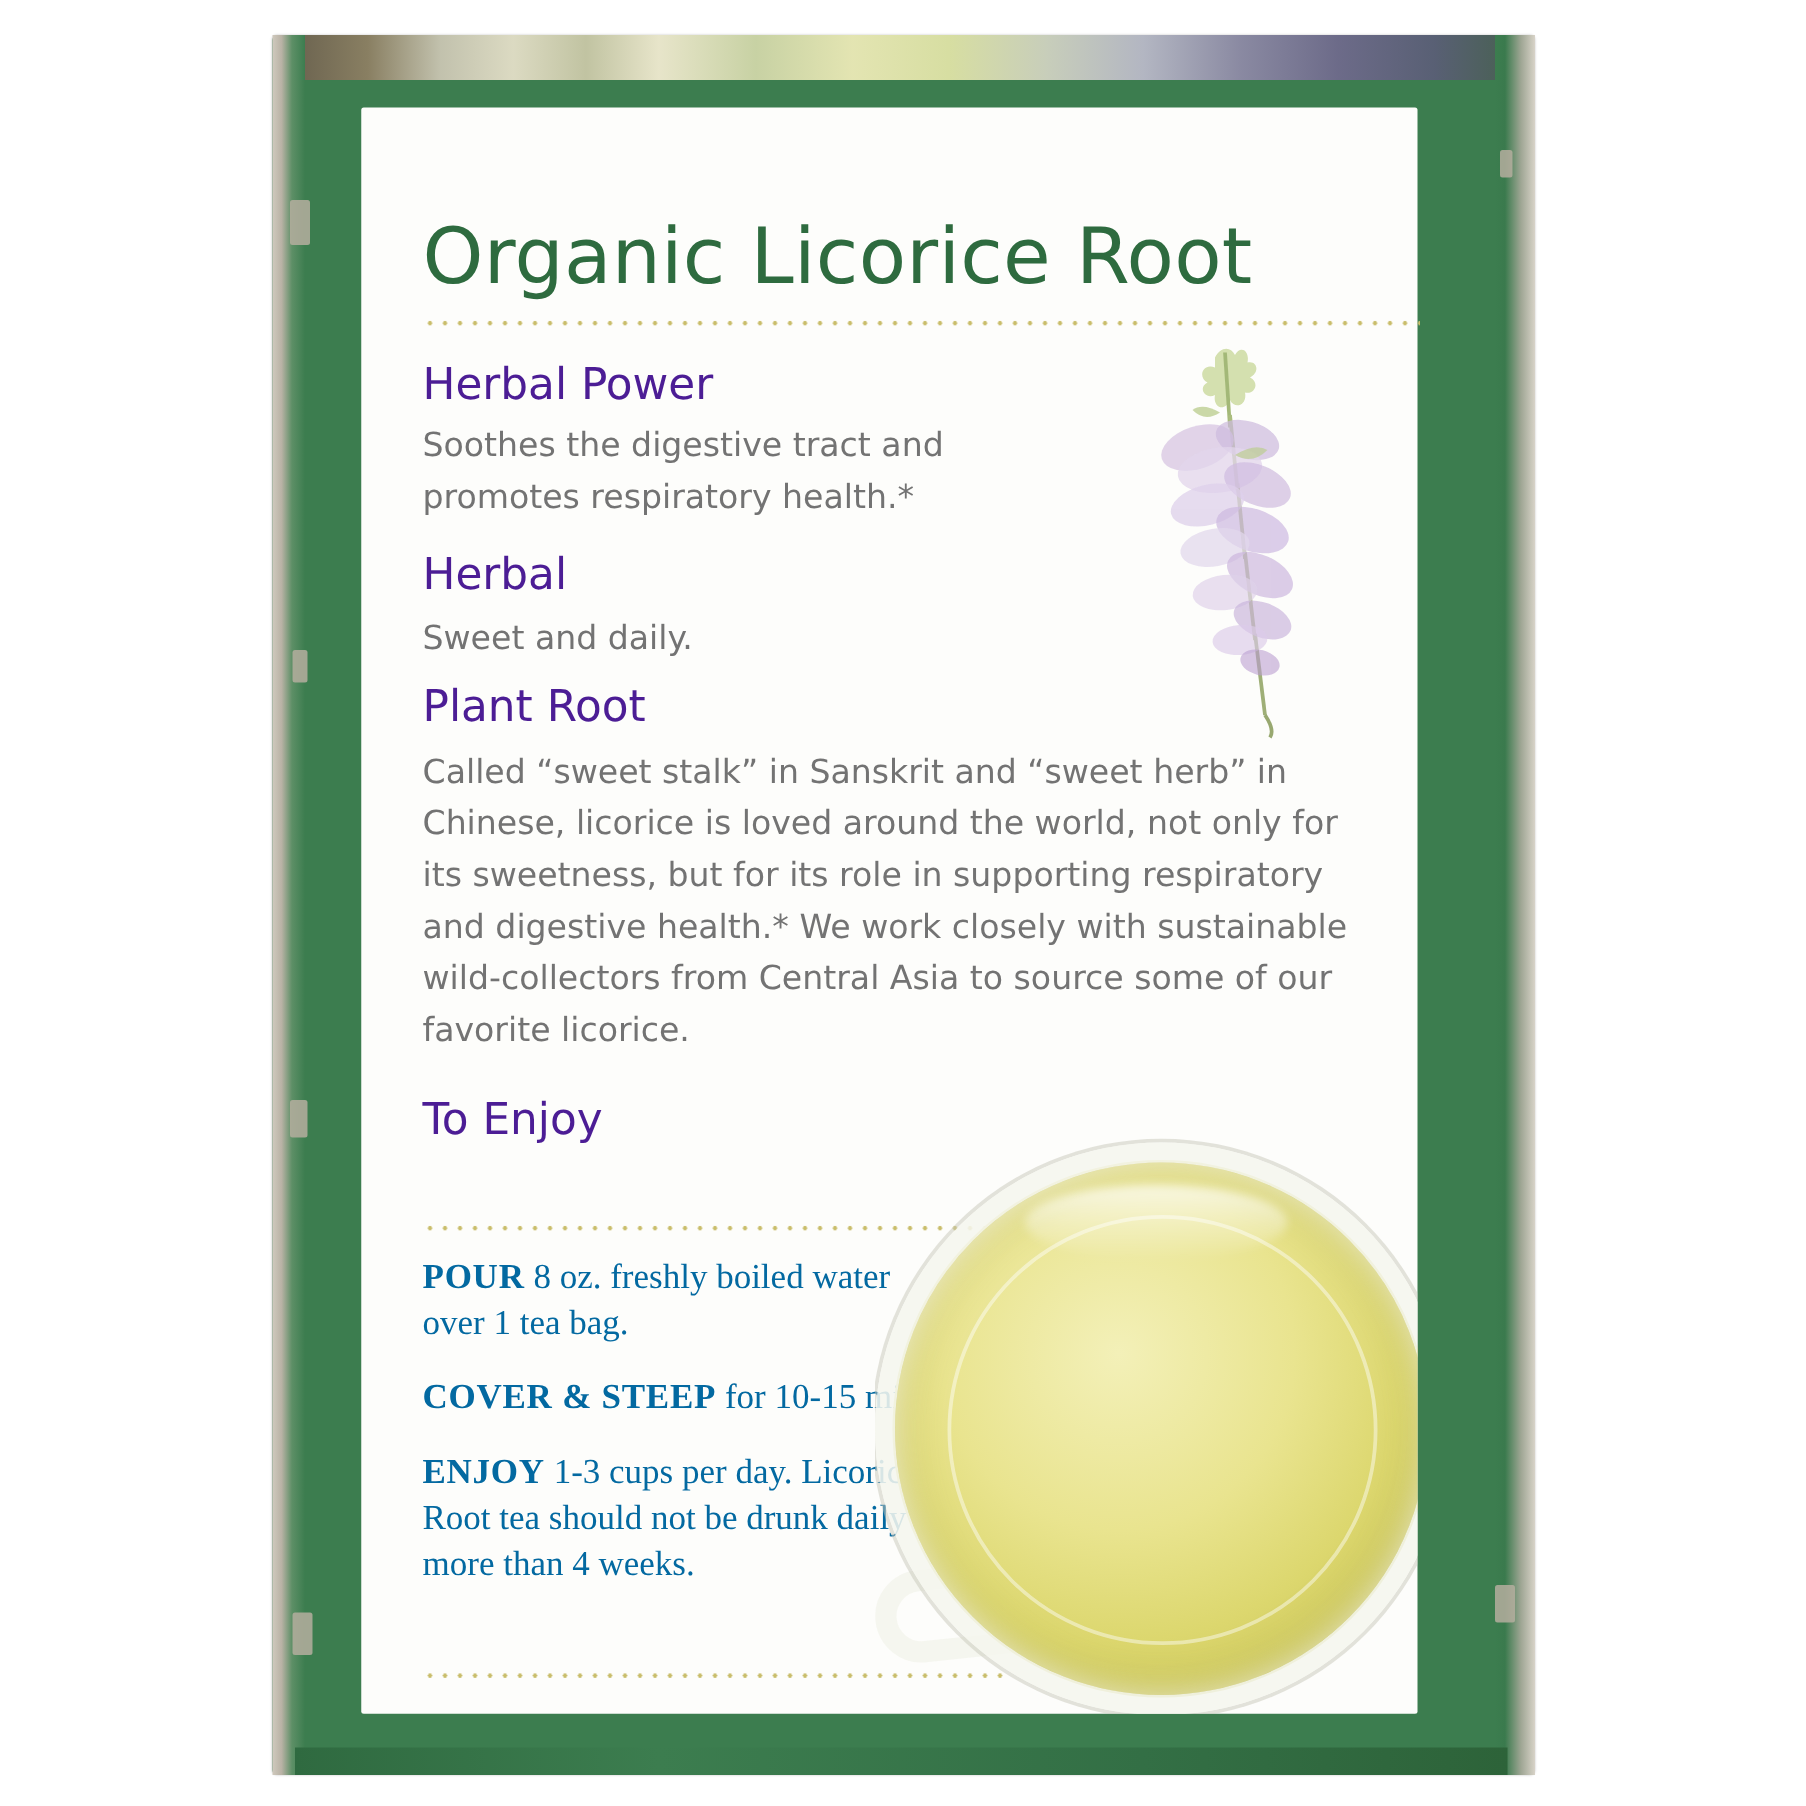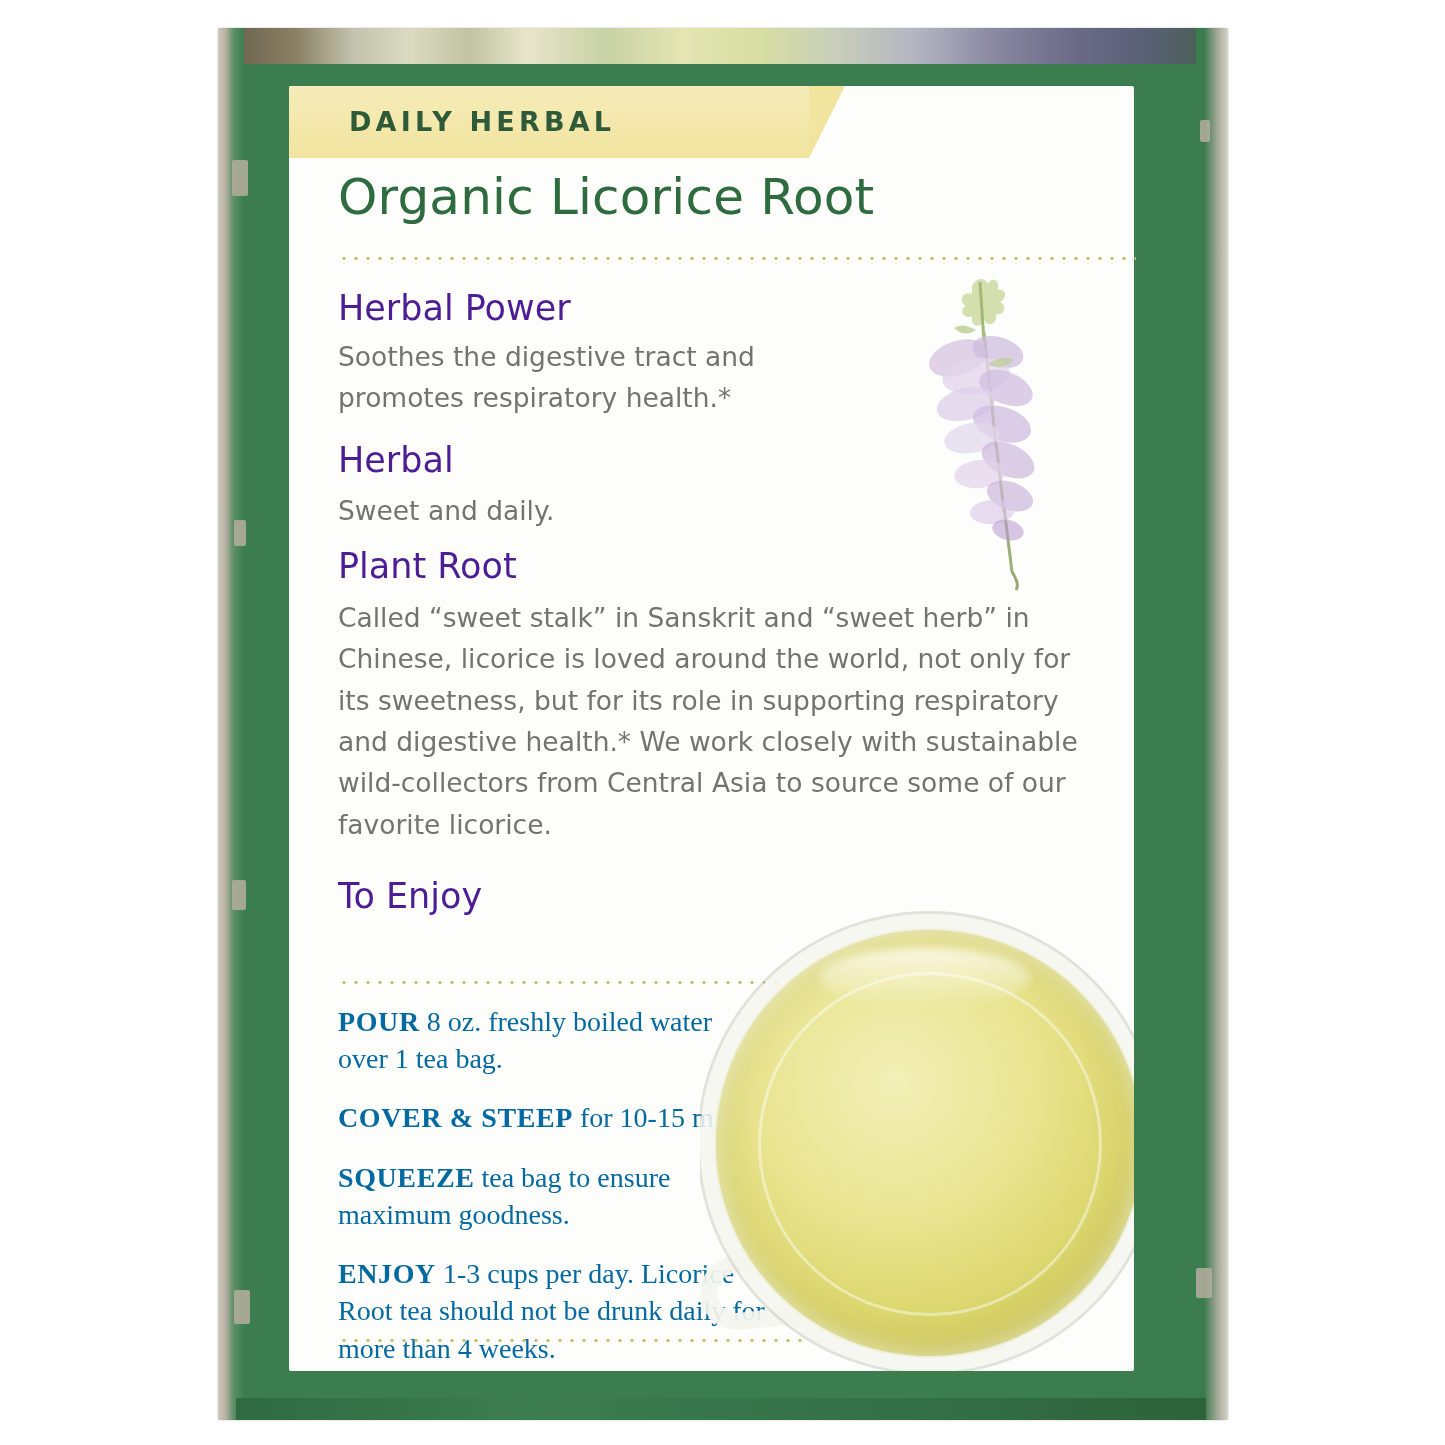--- a/index.html
+++ b/index.html
@@ -113,21 +113,21 @@
     letter-spacing: 4.2px;
     font-weight: bold;
     color: #2f5a3a;
     font-family: "DejaVu Sans", sans-serif;
   }
 
   .product-title {
     position: absolute;
     left: 338px;
     top: 168px;
-    font-size: 50px;
+    font-size: 62px;
     color: #2e6b3f;
     font-family: "DejaVu Sans", sans-serif;
     letter-spacing: .2px;
   }
 
   
   .dots {
     position: absolute;
     height: 5px;
     background-image: radial-gradient(circle, #c9bd6a 1.6px, transparent 1.8px);
@@ -269,23 +269,20 @@
 
   <div class="nick" style="left:232px;top:160px;width:16px;height:36px;"></div>
   <div class="nick" style="left:234px;top:520px;width:12px;height:26px;"></div>
   <div class="nick" style="left:232px;top:880px;width:14px;height:30px;"></div>
   <div class="nick" style="left:234px;top:1290px;width:16px;height:34px;"></div>
   <div class="nick" style="left:1196px;top:1268px;width:16px;height:30px;"></div>
   <div class="nick" style="left:1200px;top:120px;width:10px;height:22px;"></div>
 
   <div class="panel"></div>
 
-  <div class="tab">
-    <span class="tab-label">DAILY HERBAL</span>
-  </div>
 
   <h1 class="product-title" style="margin:0;font-weight:normal;">Organic Licorice Root</h1>
 
   <div class="dots dots-top"></div>
 
   <svg class="flower" viewBox="0 0 210 320" xmlns="http://www.w3.org/2000/svg">
     <g opacity="0.95">
       <path d="M92 14 C96 6 104 4 108 12 C112 4 120 8 118 18 C126 16 128 26 120 30 C128 34 124 44 116 42 C118 52 108 56 104 48 C100 58 90 54 92 44 C84 48 78 38 86 34 C78 30 82 18 92 22 Z" fill="#c9d89b" opacity="0.85"></path>
       <path d="M100 10 L104 70" stroke="#9fb571" stroke-width="3" fill="none"></path>
       <path d="M104 60 L110 120" stroke="#a7ba78" stroke-width="3" fill="none"></path>
@@ -325,23 +322,20 @@
   <div class="dots dots-enjoy"></div>
 
   <div class="steps">
     <p class="step">
       <b>POUR</b><span> 8 oz. freshly boiled water over 1 tea bag.</span>
     </p>
     <p class="step">
       <b>COVER &amp; STEEP</b><span> for 10-15 min.</span>
     </p>
     <p class="step">
-      <b>SQUEEZE</b><span> tea bag to ensure maximum goodness.</span>
-    </p>
-    <p class="step">
       <b>ENJOY</b><span> 1-3 cups per day. Licorice Root tea should not be drunk daily for more than 4 weeks.</span>
     </p>
   </div>
 
   <div class="dots dots-bottom"></div>
 
   <div class="cup-wrap">
     <div class="cup-handle"></div>
     <div class="cup-liquid"></div>
     <div class="cup-inner-ring"></div>

